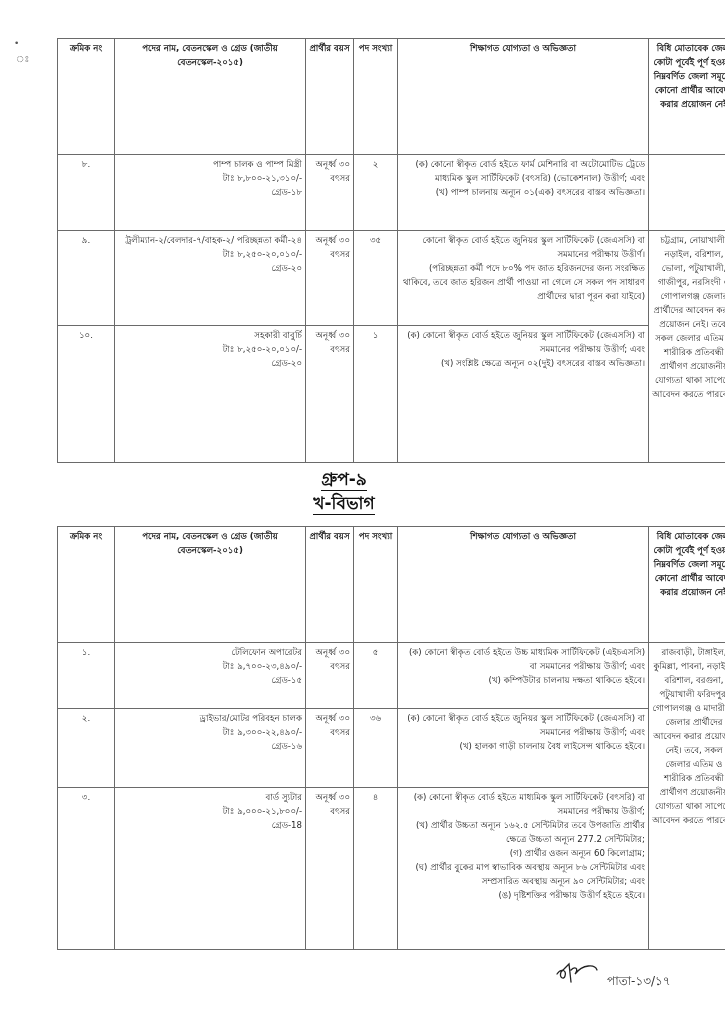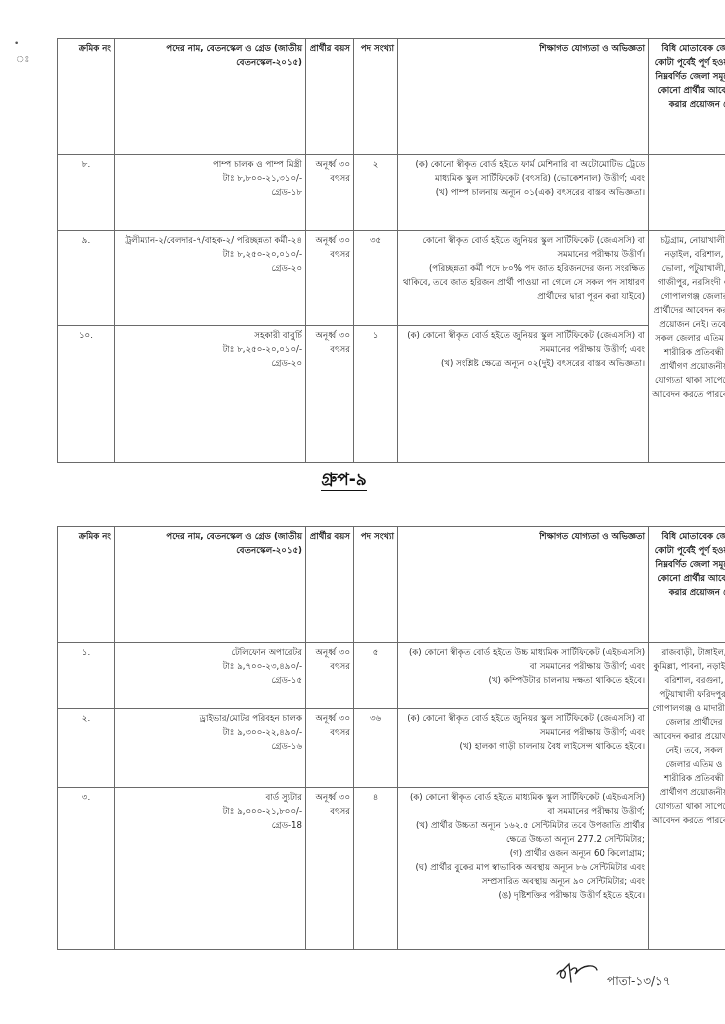--- a/index.html
+++ b/index.html
@@ -4,21 +4,21 @@
 <style>
   html, body { margin:0; padding:0; background:#ffffff; }
   body { width:725px; height:1024px; position:relative; overflow:hidden;
          font-family:"DejaVu Sans", "Liberation Sans", sans-serif; color:#2a2a2a; }
   .page { position:absolute; left:0; top:0; width:725px; height:1024px; }
   .stray { position:absolute; font-size:9px; color:#555; }
   table.jobs { position:absolute; left:57px; border-collapse:collapse; table-layout:fixed;
                width:641px; font-size:8.6px; line-height:14px; }
   table.jobs td, table.jobs th { border:1px solid #6a6a6a; vertical-align:top; padding:2px 3px;
                font-weight:normal; overflow:hidden; }
-  table.jobs th { text-align:right; font-weight:bold; color:#222; }
+  table.jobs th { text-align:center; font-weight:bold; color:#222; }
   .c-sl { width:50px; text-align:center; }
   .c-post { width:184px;margin-left:28px; }
   .c-age { width:41px; text-align:right; }
   .c-num { width:37px; text-align:center; }
   .c-qual { width:244px; text-align:justify; }
   .c-quota { width:84px; text-align:center; }
   .line { display:block;text-align:right; }
   .group-title { position:absolute; left:0; width:688px; text-align:center;
                  font-weight:bold; font-size:17px; color:#111; }
   .group-title span { border-bottom:1.5px solid #111; padding-bottom:1px; }
@@ -86,20 +86,23 @@
         <span class="line">(ক) কোনো স্বীকৃত বোর্ড হইতে জুনিয়র স্কুল সার্টিফিকেট (জেএসসি) বা সমমানের পরীক্ষায় উত্তীর্ণ; এবং</span>
         <span class="line">(খ) সংশ্লিষ্ট ক্ষেত্রে অন্যূন ০২(দুই) বৎসরের বাস্তব অভিজ্ঞতা।</span>
       </td>
     </tr>
   </tbody>
     </table>
 
   <div class="group-title" style="top:466px;">
     <span>গ্রুপ-৯</span>
   </div>
+  <div class="group-title" style="top:490px;">
+    <span>খ-বিভাগ</span>
+  </div>
 
   <table class="jobs" style="top:526px;">
     <tbody>
         <tr style="height:116px;">
       <th class="c-sl">ক্রমিক নং</th>
       <th class="c-post">পদের নাম, বেতনস্কেল ও গ্রেড (জাতীয় বেতনস্কেল-২০১৫)</th>
       <th class="c-age">প্রার্থীর বয়স</th>
       <th class="c-num">পদ সংখ্যা</th>
       <th class="c-qual">শিক্ষাগত যোগ্যতা ও অভিজ্ঞতা</th>
       <th class="c-quota">বিধি মোতাবেক জেলা কোটা পূর্বেই পূর্ণ হওয়ায় নিম্নবর্ণিত জেলা সমূহের কোনো প্রার্থীর আবেদন করার প্রয়োজন নেই</th>
@@ -136,21 +139,21 @@
     <tr style="height:162px;">
       <td class="c-sl">৩.</td>
       <td class="c-post">
         <span class="line">বার্ড স্যুটার</span>
         <span class="line">টাঃ ৯,০০০-২১,৮০০/-</span>
         <span class="line">গ্রেড-18</span>
       </td>
       <td class="c-age">অনূর্ধ্ব ৩০ বৎসর</td>
       <td class="c-num">৪</td>
       <td class="c-qual">
-        <span class="line">(ক) কোনো স্বীকৃত বোর্ড হইতে মাধ্যমিক স্কুল সার্টিফিকেট (এইচএসসি) বা সমমানের পরীক্ষায় উত্তীর্ণ;</span>
+        <span class="line">(ক) কোনো স্বীকৃত বোর্ড হইতে মাধ্যমিক স্কুল সার্টিফিকেট (বৎসরি) বা সমমানের পরীক্ষায় উত্তীর্ণ;</span>
         <span class="line">(খ) প্রার্থীর উচ্চতা অন্যূন ১৬২.৫ সেন্টিমিটার তবে উপজাতি প্রার্থীর ক্ষেত্রে উচ্চতা অন্যূন 277.2 সেন্টিমিটার;</span>
         <span class="line">(গ) প্রার্থীর ওজন অন্যূন 60 কিলোগ্রাম;</span>
         <span class="line">(ঘ) প্রার্থীর বুকের মাপ স্বাভাবিক অবস্থায় অন্যূন ৮৬ সেন্টিমিটার এবং সম্প্রসারিত অবস্থায় অন্যূন ৯০ সেন্টিমিটার; এবং</span>
         <span class="line">(ঙ) দৃষ্টিশক্তির পরীক্ষায় উত্তীর্ণ হইতে হইবে।</span>
       </td>
     </tr>
   </tbody>
     </table>
 
   <svg class="sig" viewBox="0 0 45 26">

